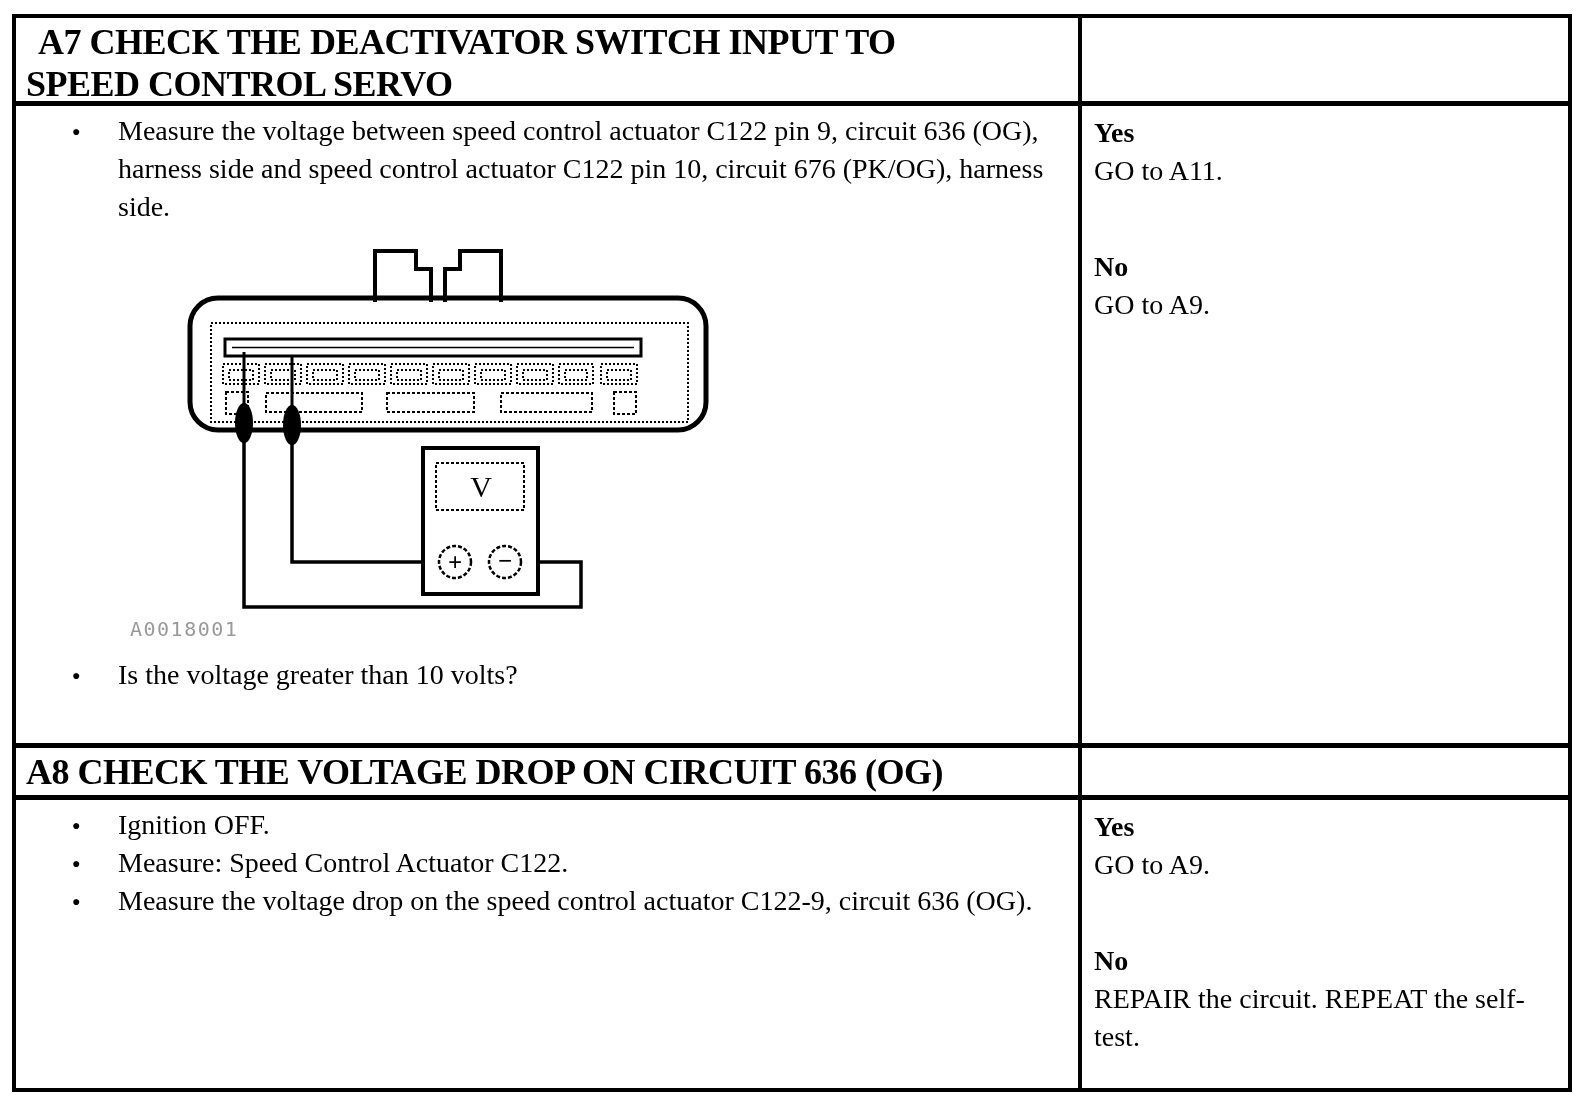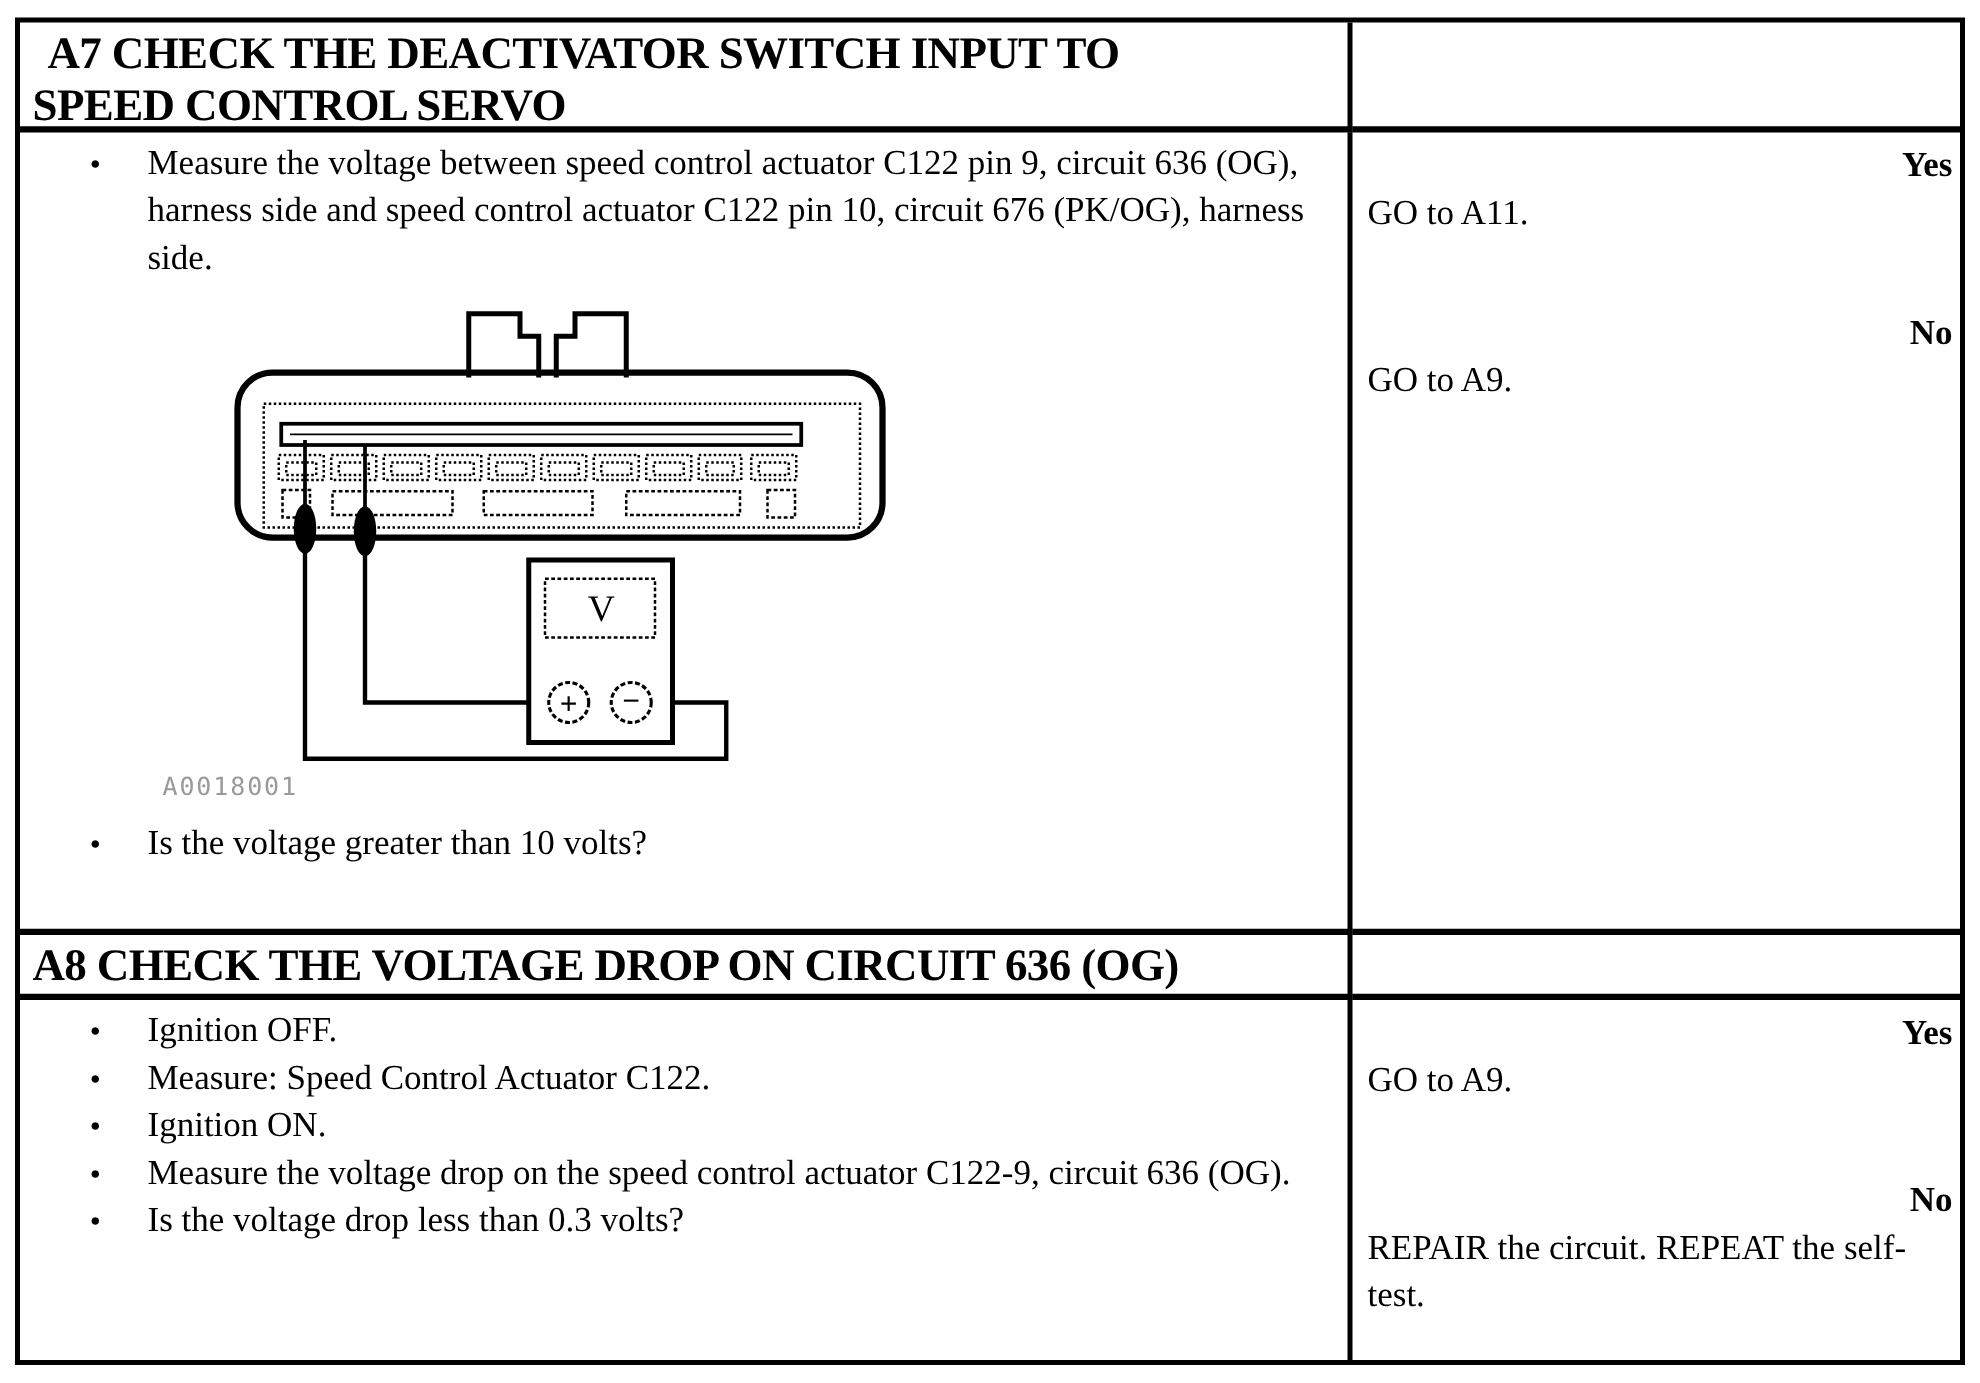--- a/index.html
+++ b/index.html
@@ -78,21 +78,21 @@
     line-height: 38px;
   }
   ul.steps li.question { font-weight: normal; }
 
   
   .result-cell {
     padding: 8px 6px 0 12px;
     font-size: 28px;
     line-height: 38px;
   }
-  .res-label { font-weight: bold; text-align: right; }
+  .res-label { font-weight: bold; }
   .gap { margin-top: 58px; }
 
   
   .figure {
     margin: 12px 0 4px 110px;
     position: relative;
   }
   .connector-svg { display: block; }
   .meter-v {
     font-family: "Liberation Serif", serif;
@@ -214,23 +214,21 @@
 
     <div class="cell cl bb hdr">
       <h2 class="step-title">A8 CHECK THE VOLTAGE DROP ON CIRCUIT 636 (OG)</h2>
     </div>
     <div class="cell bb hdr"></div>
 
     <div class="cell cl body-cell">
       <ul class="steps">
         <li>Ignition OFF.</li>
         <li>Measure: Speed Control Actuator C122.</li>
-        <li>Ignition ON.</li>
         <li>Measure the voltage drop on the speed control actuator C122-9, circuit 636 (OG).</li>
-        <li class="question">Is the voltage drop less than 0.3 volts?</li>
       </ul>
     </div>
 
     <div class="cell result-cell">
       <div class="res-label">Yes</div>
       <div class="res-action">GO to A9.</div>
       <div class="res-label gap">No</div>
       <div class="res-action">REPAIR the circuit. REPEAT the self-test.</div>
     </div>
 

